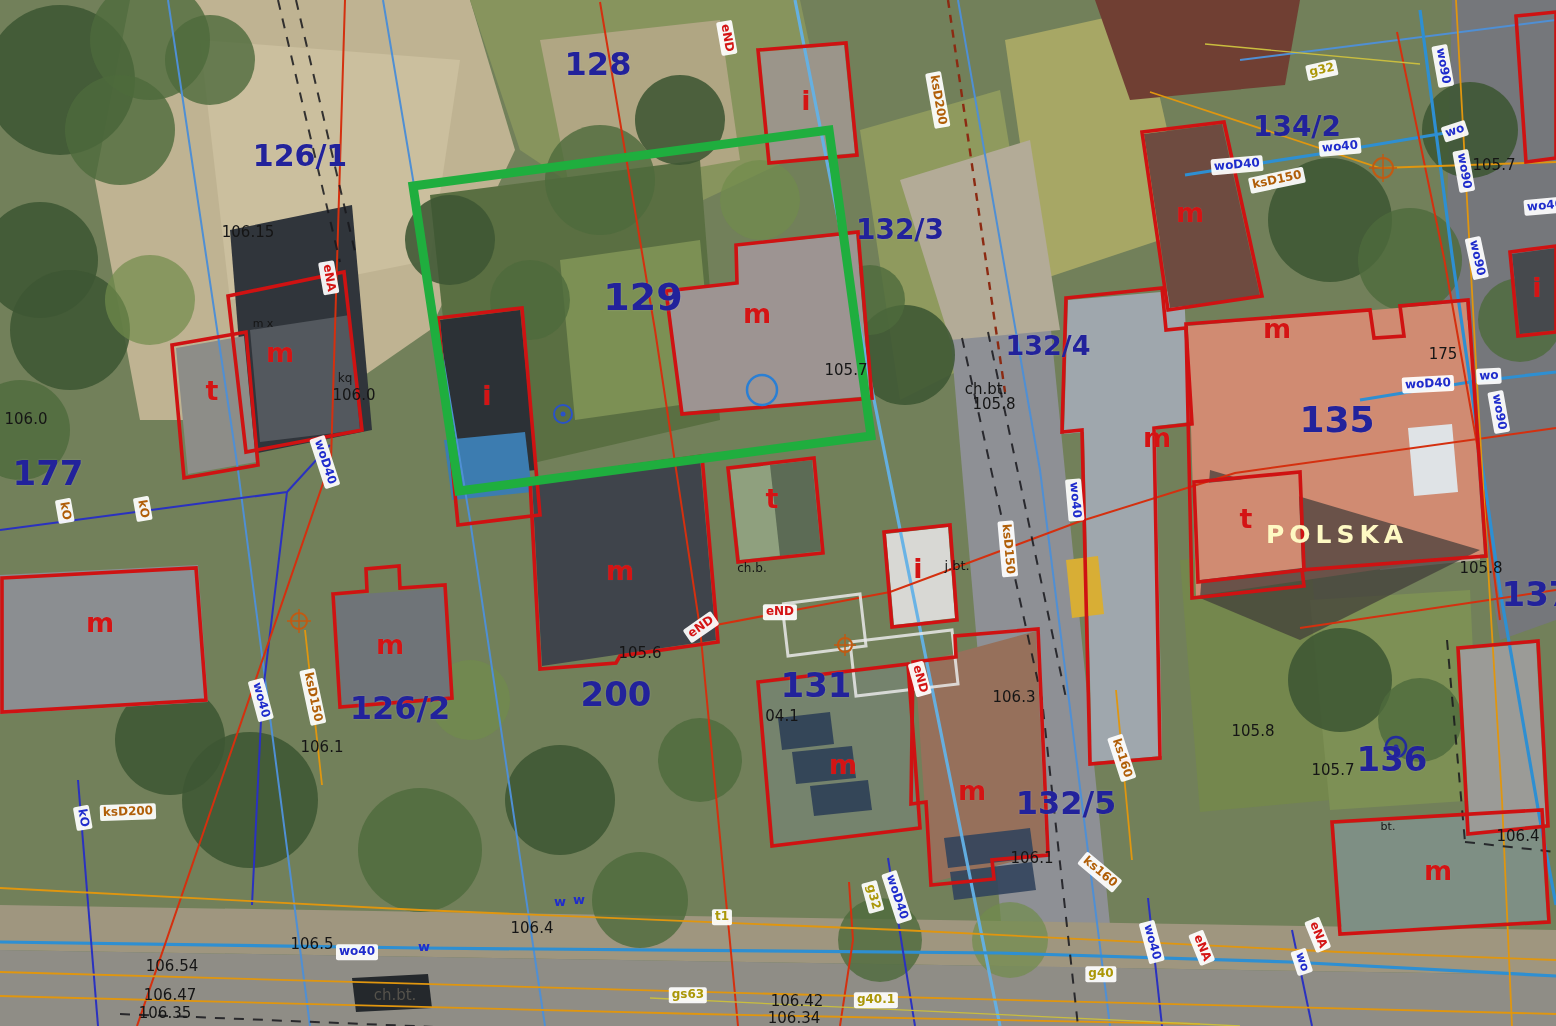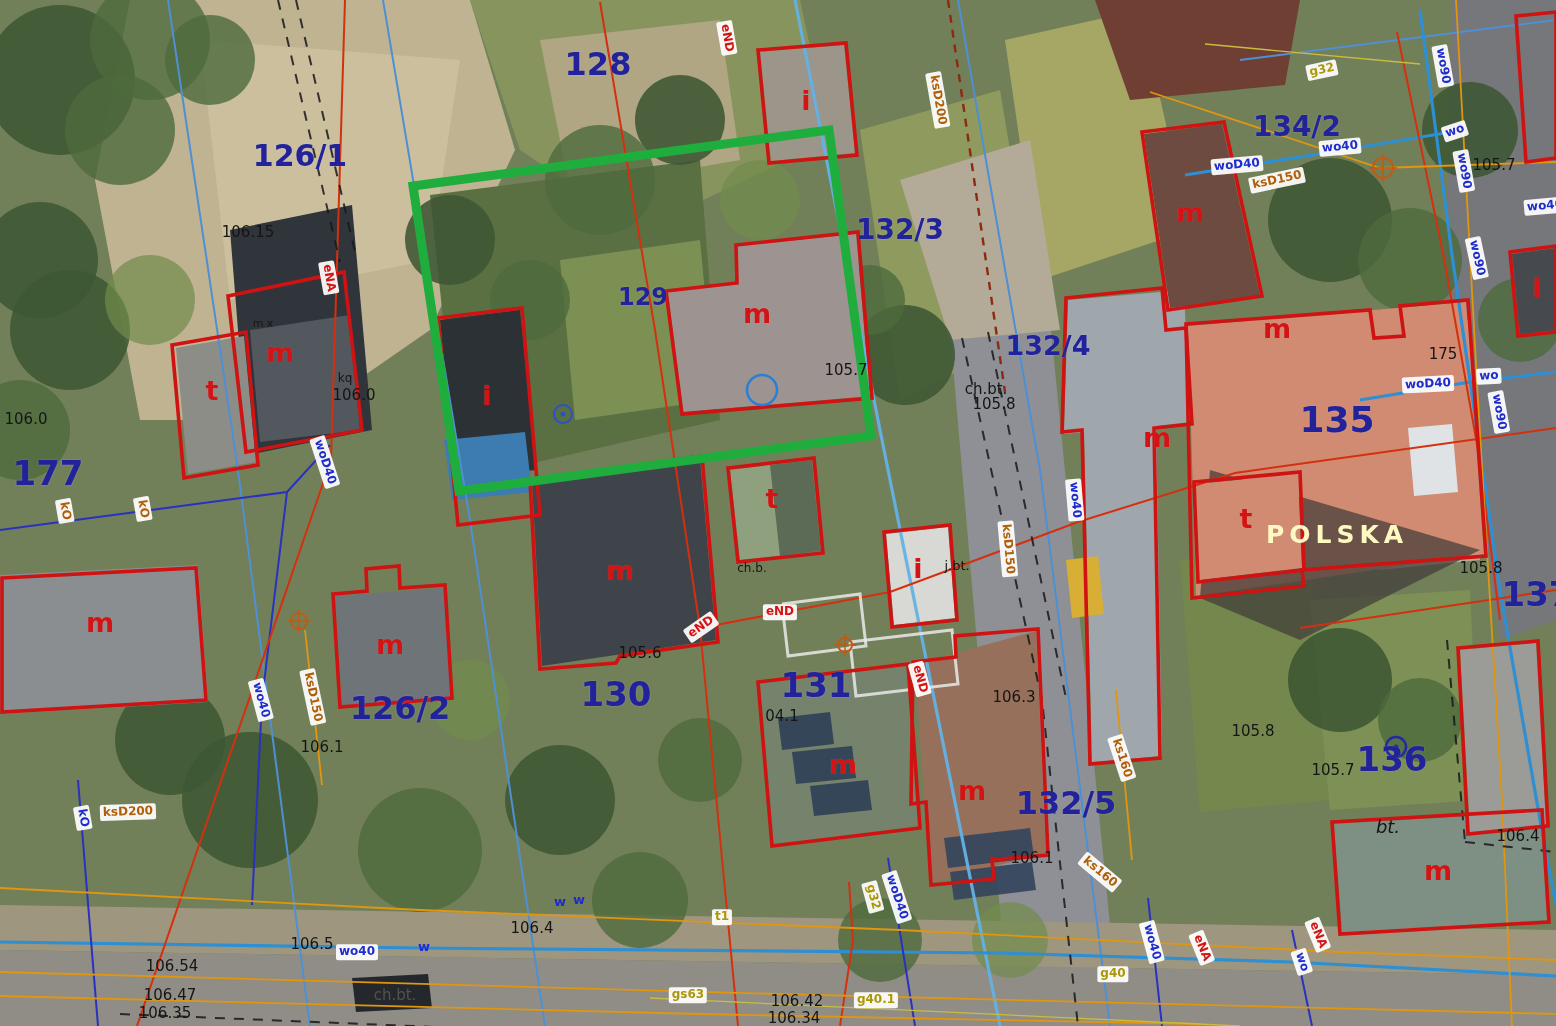--- a/index.html
+++ b/index.html
@@ -214,28 +214,28 @@
           <line x1="834" x2="856" y1="645" y2="645" stroke="#c25a12" stroke-width="1.5"></line>
           <line x1="845" x2="845" y1="634" y2="656" stroke="#c25a12" stroke-width="1.5"></line>
         </g>
       </g>
     <polygon id="hl" points="413,186 829,130 871,436 459,491" stroke="#1fae3e" stroke-width="9" fill="none"></polygon>
   </svg>
 
   <div id="labels">
       <span class="parcel" style="left: 300px; top: 155px; transform: translate(-50%, -50%) rotate(0deg); font-size: 30px;">126/1</span>
       <span class="parcel" style="left: 598px; top: 64px; transform: translate(-50%, -50%) rotate(0deg); font-size: 32px;">128</span>
-      <span class="parcel" style="left: 643px; top: 297px; transform: translate(-50%, -50%) rotate(0deg); font-size: 24px;">129</span>
+      <span class="parcel" style="left: 643px; top: 297px; transform: translate(-50%, -50%) rotate(0deg); font-size: 38px;">129</span>
       <span class="parcel" style="left: 900px; top: 229px; transform: translate(-50%, -50%) rotate(0deg); font-size: 28px;">132/3</span>
       <span class="parcel" style="left: 1297px; top: 126px; transform: translate(-50%, -50%) rotate(0deg); font-size: 28px;">134/2</span>
       <span class="parcel" style="left: 1048px; top: 345px; transform: translate(-50%, -50%) rotate(0deg); font-size: 27px;">132/4</span>
       <span class="parcel" style="left: 1337px; top: 419px; transform: translate(-50%, -50%) rotate(0deg); font-size: 36px;">135</span>
       <span class="parcel" style="left: 48px; top: 473px; transform: translate(-50%, -50%) rotate(0deg); font-size: 34px;">177</span>
       <span class="parcel" style="left: 400px; top: 708px; transform: translate(-50%, -50%) rotate(0deg); font-size: 32px;">126/2</span>
-      <span class="parcel" style="left: 616px; top: 694px; transform: translate(-50%, -50%) rotate(0deg); font-size: 34px;">130</span>
+      <span class="parcel" style="left: 616px; top: 694px; transform: translate(-50%, -50%) rotate(0deg); font-size: 34px;">200</span>
       <span class="parcel" style="left: 816px; top: 685px; transform: translate(-50%, -50%) rotate(0deg); font-size: 34px;">131</span>
       <span class="parcel" style="left: 1066px; top: 803px; transform: translate(-50%, -50%) rotate(0deg); font-size: 32px;">132/5</span>
       <span class="parcel" style="left: 1392px; top: 759px; transform: translate(-50%, -50%) rotate(0deg); font-size: 34px;">136</span>
       <span class="parcel" style="left: 1537px; top: 594px; transform: translate(-50%, -50%) rotate(0deg); font-size: 34px;">137</span>
       <span class="bletter" style="left: 212px; top: 390px; transform: translate(-50%, -50%) rotate(0deg);">t</span>
       <span class="bletter" style="left: 280px; top: 352px; transform: translate(-50%, -50%) rotate(0deg);">m</span>
       <span class="bletter" style="left: 100px; top: 622px; transform: translate(-50%, -50%) rotate(0deg);">m</span>
       <span class="bletter" style="left: 390px; top: 644px; transform: translate(-50%, -50%) rotate(0deg);">m</span>
       <span class="bletter" style="left: 487px; top: 395px; transform: translate(-50%, -50%) rotate(0deg);">i</span>
       <span class="bletter" style="left: 757px; top: 313px; transform: translate(-50%, -50%) rotate(0deg);">m</span>
@@ -273,21 +273,21 @@
       <span class="slabel" style="left: 172px; top: 966px; transform: translate(-50%, -50%) rotate(0deg);">106.54</span>
       <span class="slabel" style="left: 170px; top: 995px; transform: translate(-50%, -50%) rotate(0deg);">106.47</span>
       <span class="slabel" style="left: 165px; top: 1013px; transform: translate(-50%, -50%) rotate(0deg);">106.35</span>
       <span class="slabel" style="left: 532px; top: 928px; transform: translate(-50%, -50%) rotate(0deg);">106.4</span>
       <span class="slabel" style="left: 797px; top: 1001px; transform: translate(-50%, -50%) rotate(0deg);">106.42</span>
       <span class="slabel" style="left: 794px; top: 1018px; transform: translate(-50%, -50%) rotate(0deg);">106.34</span>
       <span class="slabel" style="left: 312px; top: 944px; transform: translate(-50%, -50%) rotate(0deg);">106.5</span>
       <span class="slabel" style="left: 395px; top: 995px; transform: translate(-50%, -50%) rotate(0deg); color: rgb(85, 82, 75);">ch.bt.</span>
       <span class="slabel" style="left: 752px; top: 568px; transform: translate(-50%, -50%) rotate(0deg); font-size: 12px;">ch.b.</span>
       <span class="slabel" style="left: 957px; top: 565px; transform: translate(-50%, -50%) rotate(0deg); font-size: 13px;">j.bt.</span>
-      <span class="slabel" style="left: 1388px; top: 826px; transform: translate(-50%, -50%) rotate(0deg); font-size: 18px; font-style: italic;">bt.</span>
+      <span class="slabel" style="left: 1388px; top: 826px; transform: translate(-50%, -50%) rotate(0deg); font-size: 11px;">bt.</span>
       <span class="slabel" style="left: 1337px; top: 534px; transform: translate(-50%, -50%) rotate(0deg); font-size: 25px; color: #fef9c3; letter-spacing: 5px; font-weight: 700;">POLSKA</span>
       <span class="ulabel u-water" style="left: 357px; top: 952px; transform: translate(-50%, -50%) rotate(0deg);">wo40</span>
       <span class="ulabel u-water" style="left: 1340px; top: 147px; transform: translate(-50%, -50%) rotate(-5deg);">wo40</span>
       <span class="ulabel u-water" style="left: 1237px; top: 165px; transform: translate(-50%, -50%) rotate(-5deg);">woD40</span>
       <span class="ulabel u-water" style="left: 1455px; top: 131px; transform: translate(-50%, -50%) rotate(-18deg);">wo</span>
       <span class="ulabel u-water" style="left: 1443px; top: 66px; transform: translate(-50%, -50%) rotate(80deg);">wo90</span>
       <span class="ulabel u-water" style="left: 1464px; top: 171px; transform: translate(-50%, -50%) rotate(80deg);">wo90</span>
       <span class="ulabel u-water" style="left: 1477px; top: 258px; transform: translate(-50%, -50%) rotate(78deg);">wo90</span>
       <span class="ulabel u-water" style="left: 1545px; top: 206px; transform: translate(-50%, -50%) rotate(-5deg);">wo40</span>
       <span class="ulabel u-water" style="left: 1428px; top: 384px; transform: translate(-50%, -50%) rotate(-3deg);">woD40</span>
@@ -307,21 +307,21 @@
       <span class="ulabel u-sewer" style="left: 128px; top: 812px; transform: translate(-50%, -50%) rotate(-2deg);">ksD200</span>
       <span class="ulabel u-sewer" style="left: 1277px; top: 180px; transform: translate(-50%, -50%) rotate(-12deg);">ksD150</span>
       <span class="ulabel u-sewer" style="left: 1008px; top: 549px; transform: translate(-50%, -50%) rotate(85deg);">ksD150</span>
       <span class="ulabel u-sewer" style="left: 313px; top: 697px; transform: translate(-50%, -50%) rotate(78deg);">ksD150</span>
       <span class="ulabel u-sewer" style="left: 1122px; top: 758px; transform: translate(-50%, -50%) rotate(72deg);">ks160</span>
       <span class="ulabel u-sewer" style="left: 1100px; top: 872px; transform: translate(-50%, -50%) rotate(40deg);">ks160</span>
       <span class="ulabel u-sewer" style="left: 65px; top: 511px; transform: translate(-50%, -50%) rotate(80deg);">kO</span>
       <span class="ulabel u-sewer" style="left: 143px; top: 509px; transform: translate(-50%, -50%) rotate(80deg);">kO</span>
       <span class="ulabel u-gas" style="left: 1322px; top: 70px; transform: translate(-50%, -50%) rotate(-12deg);">g32</span>
       <span class="ulabel u-gas" style="left: 873px; top: 897px; transform: translate(-50%, -50%) rotate(75deg);">g32</span>
-      <span class="ulabel u-gas" style="left: 1101px; top: 974px; transform: translate(-50%, -50%) rotate(0deg); margin-left: 12px;">g40</span>
+      <span class="ulabel u-gas" style="left: 1101px; top: 974px; transform: translate(-50%, -50%) rotate(0deg);">g40</span>
       <span class="ulabel u-gas" style="left: 688px; top: 995px; transform: translate(-50%, -50%) rotate(0deg);">gs63</span>
       <span class="ulabel u-gas" style="left: 876px; top: 1000px; transform: translate(-50%, -50%) rotate(0deg);">g40.1</span>
       <span class="ulabel u-gas" style="left: 722px; top: 917px; transform: translate(-50%, -50%) rotate(0deg);">t1</span>
       <span class="ulabel u-power" style="left: 727px; top: 38px; transform: translate(-50%, -50%) rotate(80deg);">eND</span>
       <span class="ulabel u-power" style="left: 329px; top: 278px; transform: translate(-50%, -50%) rotate(80deg);">eNA</span>
       <span class="ulabel u-power" style="left: 780px; top: 612px; transform: translate(-50%, -50%) rotate(0deg);">eND</span>
       <span class="ulabel u-power" style="left: 701px; top: 627px; transform: translate(-50%, -50%) rotate(-35deg);">eND</span>
       <span class="ulabel u-power" style="left: 920px; top: 679px; transform: translate(-50%, -50%) rotate(75deg);">eND</span>
       <span class="ulabel u-power" style="left: 1202px; top: 948px; transform: translate(-50%, -50%) rotate(68deg);">eNA</span>
       <span class="ulabel u-power" style="left: 1318px; top: 935px; transform: translate(-50%, -50%) rotate(68deg);">eNA</span>

